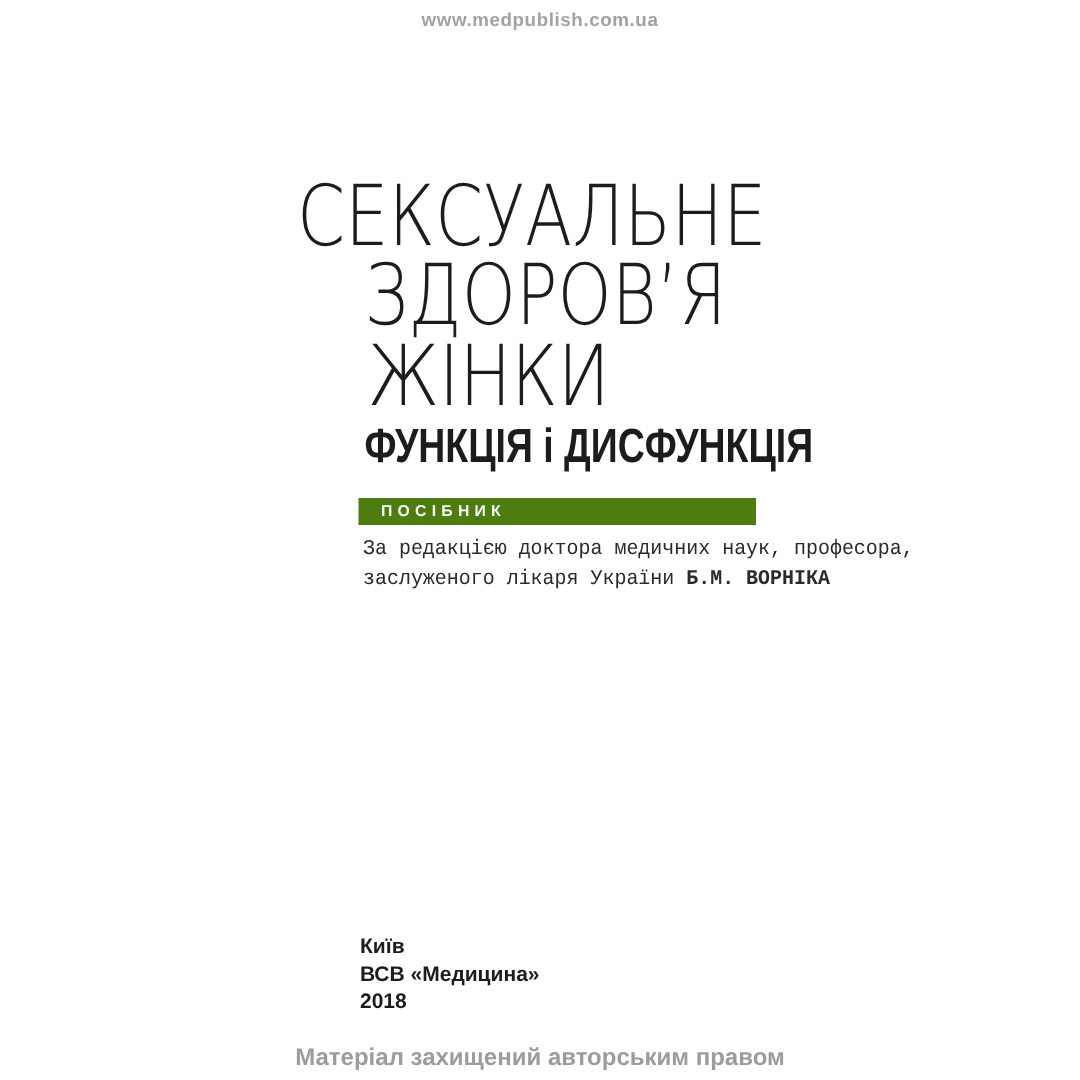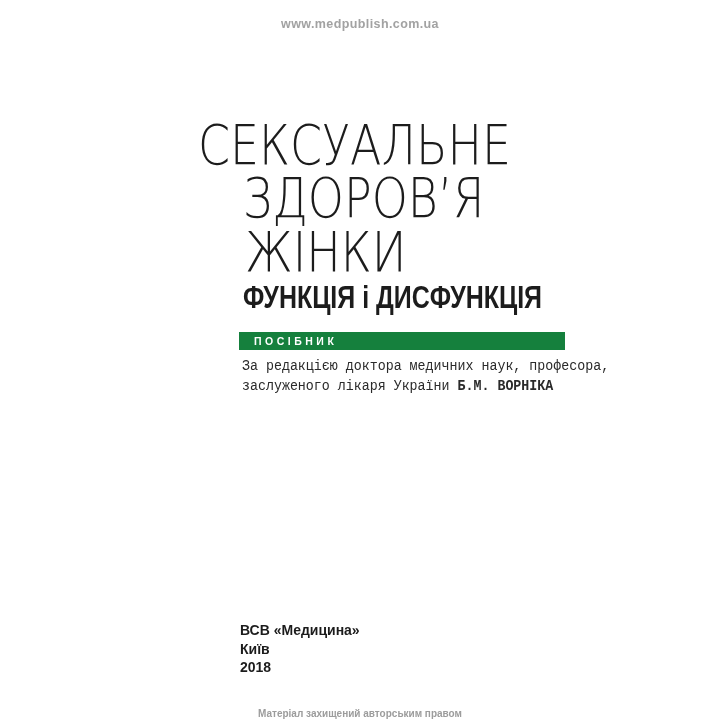--- a/index.html
+++ b/index.html
@@ -12,21 +12,21 @@
     width: 720px;
     height: 720px;
     background: #ffffff;
     overflow: hidden;
     font-family: "Liberation Sans", sans-serif;
   }
 
   
   .site-url {
     position: absolute;
-    top: 17px;
+    top: 6px;
     left: 0;
     right: 0;
     text-align: center;
     font-size: 12.5px;
     font-weight: 700;
     letter-spacing: 0.4px;
     color: #a2a2a2;
   }
 
   
@@ -58,23 +58,23 @@
     white-space: nowrap;
     transform: scaleX(0.78);
     transform-origin: left top;
   }
 
   
   .badge-bar {
     position: absolute;
     left: 239px;
     top: 332px;
-    width: 326px;
+    width: 265px;
     height: 18px;
-    background: #15803d;
+    background: #4d7c0f;
   }
   .badge-label {
     display: block;
     padding-left: 15px;
     font-size: 10.5px;
     line-height: 18px;
     font-weight: 700;
     letter-spacing: 3.5px;
     color: #ffffff;
     white-space: nowrap;
@@ -109,24 +109,23 @@
     white-space: nowrap;
   }
 
   
   .copyright {
     position: absolute;
     top: 697px;
     left: 0;
     right: 0;
     text-align: center;
-    font-size: 10px;
+    font-size: 16px;
     font-weight: 700;
     color: #9c9c9c;
-    margin-top: 11px;
   }
 </style>
 </head>
 <body>
 
 <div class="page">
 
   <div class="site-url">www.medpublish.com.ua</div>
 
   <div class="title-line title-line-1">СЕКСУАЛЬНЕ</div>
@@ -140,20 +139,20 @@
   </div>
 
   <div class="editor-block">
     <div class="editor-line">За редакцією доктора медичних наук, професора,</div>
     <div class="editor-line">
       <span>заслуженого лікаря України </span><b>Б.М. ВОРНІКА</b>
     </div>
   </div>
 
   <div class="imprint">
+    <div>Київ</div>
     <div>ВСВ «Медицина»</div>
-    <div>Київ</div>
     <div>2018</div>
   </div>
 
   <div class="copyright">Матеріал захищений авторським правом</div>
 
 </div>
 
 </body></html>

